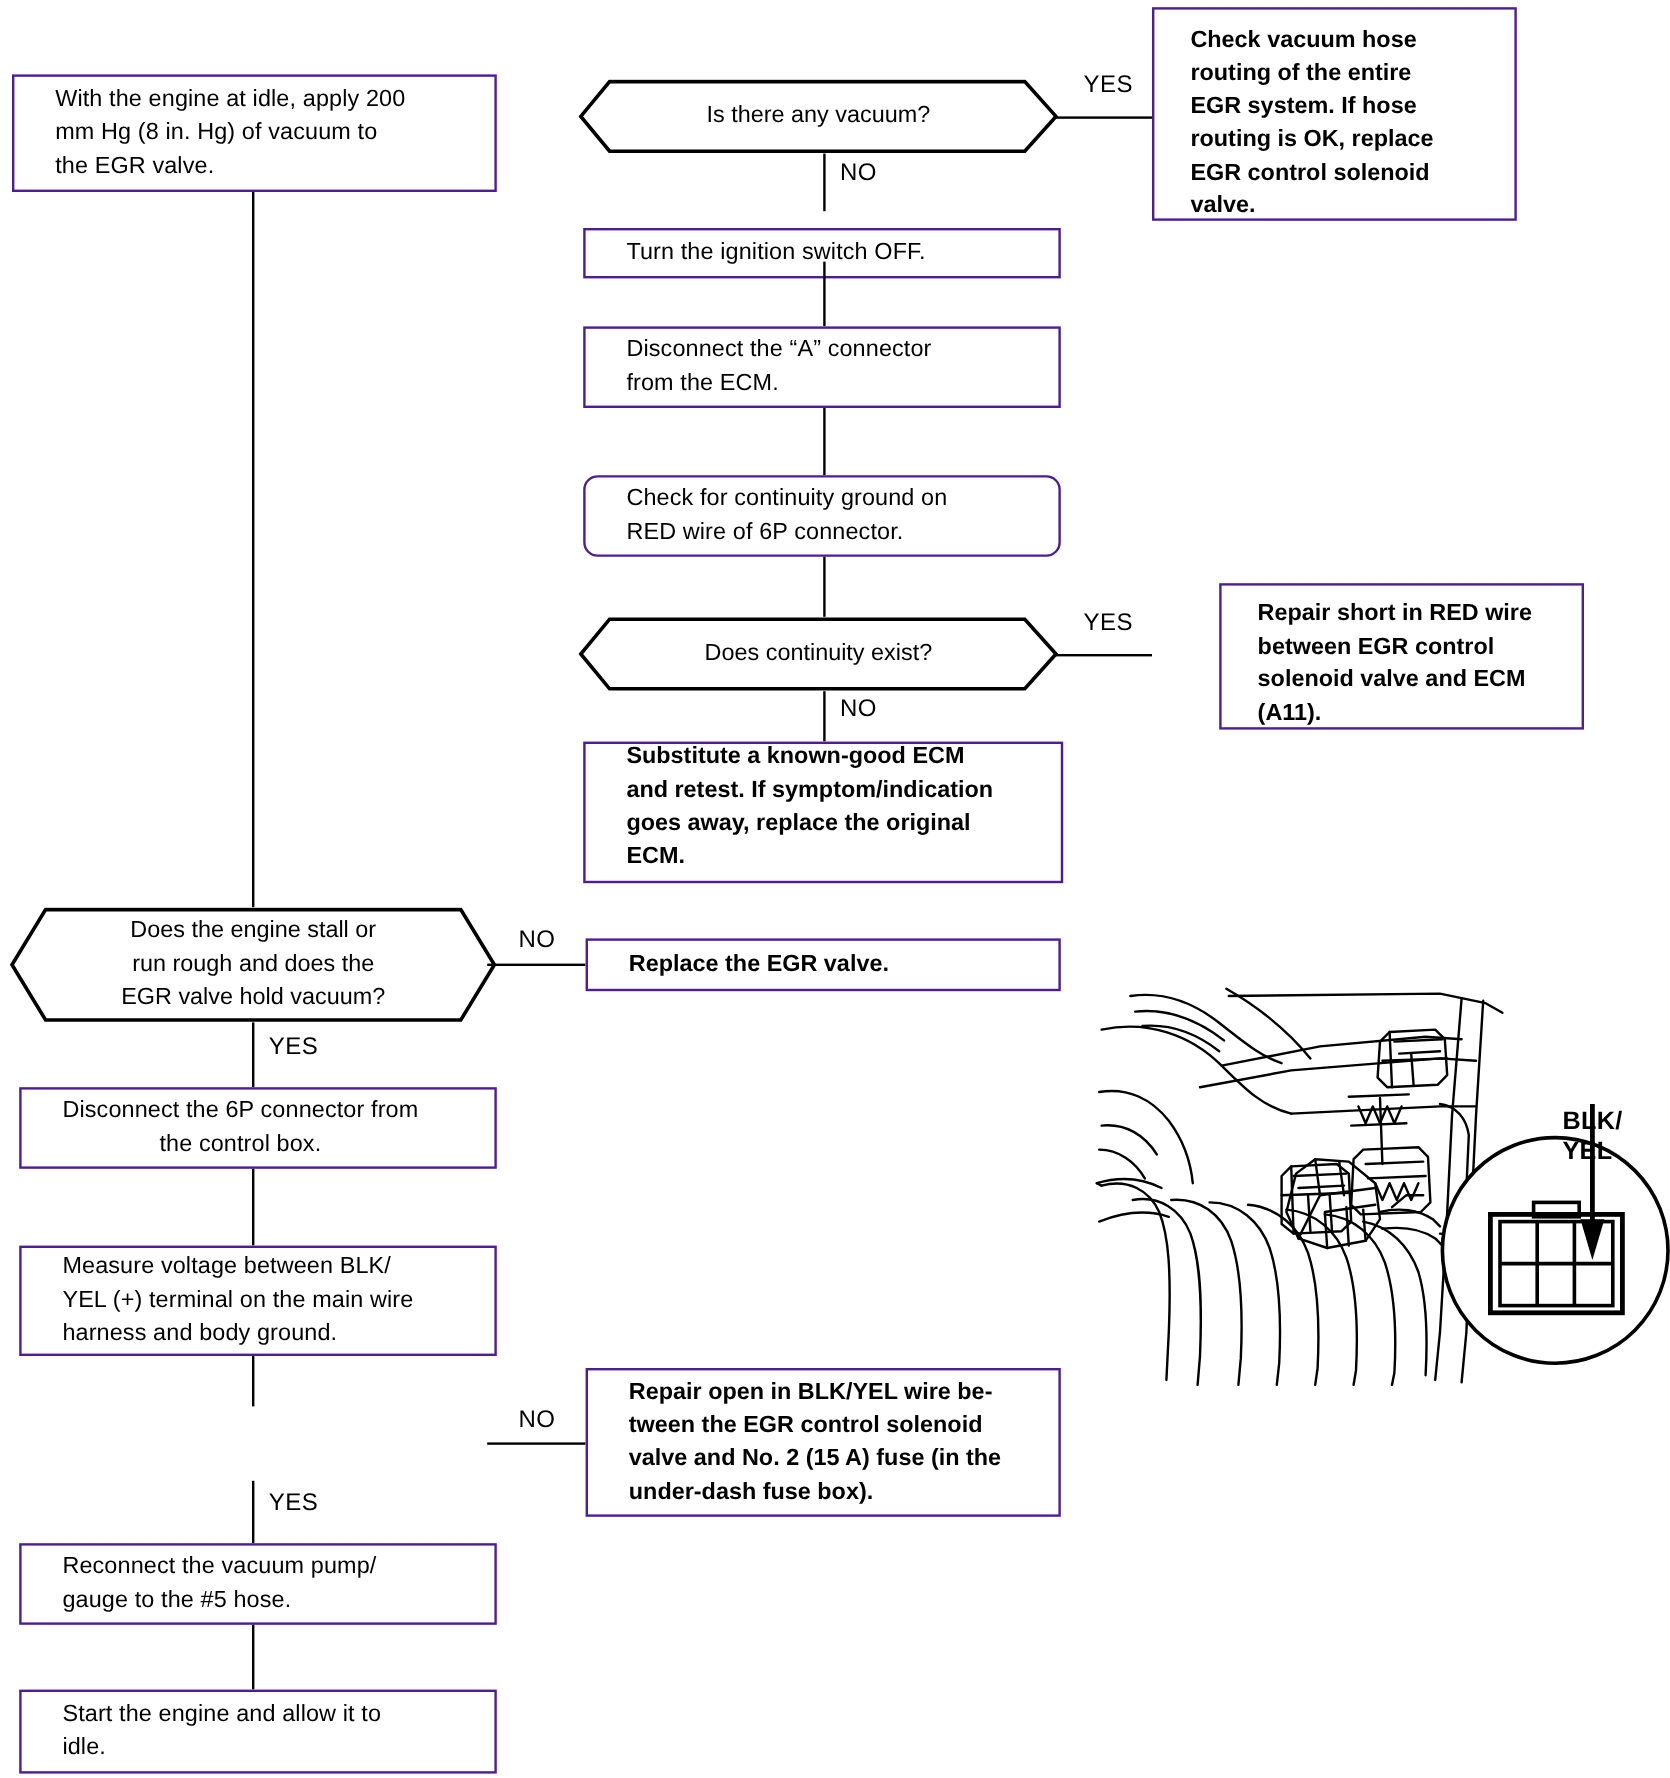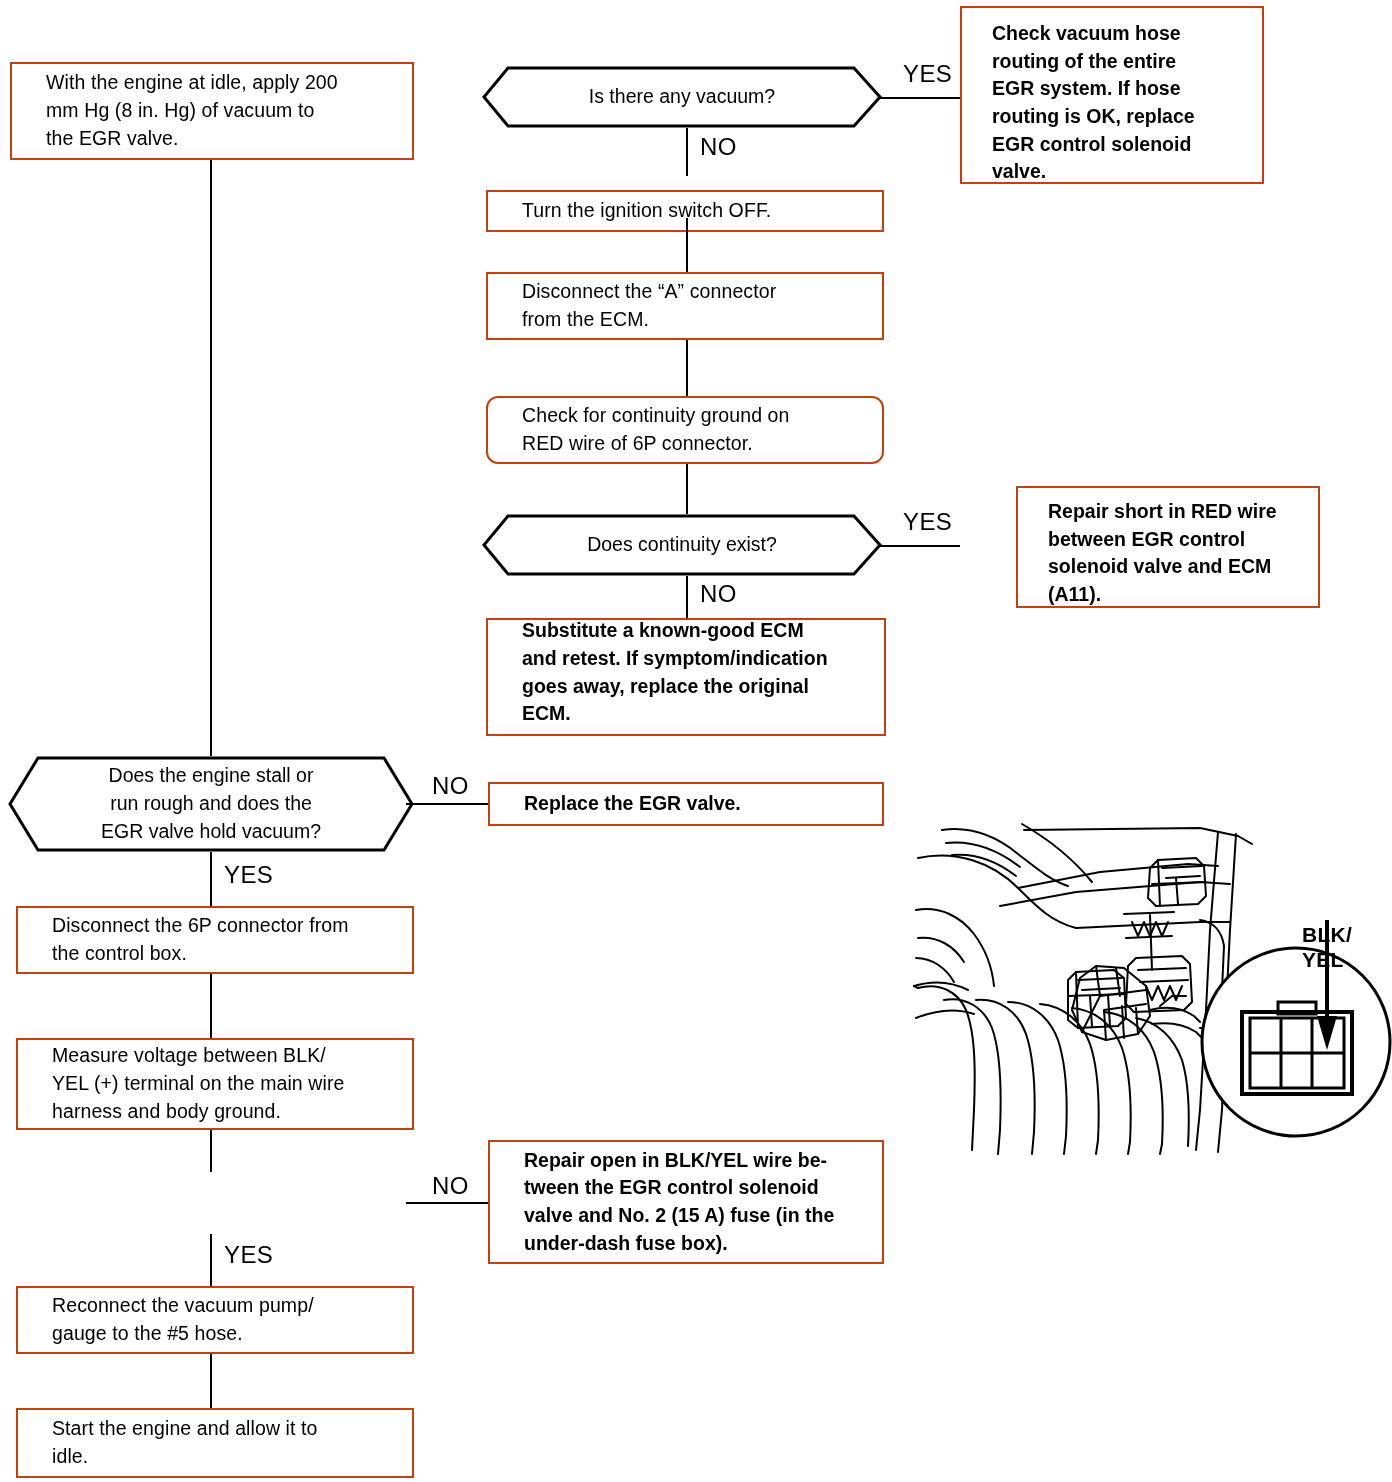--- a/index.html
+++ b/index.html
@@ -14,21 +14,21 @@
     width:1392px;
     height:1482px;
     background:#fff;
     overflow:hidden;
   }
 
   
   .box{
     position:absolute;
     box-sizing:border-box;
-    border:2px solid #c2410c;
+    border:2px solid #4c1d95;
     background:#fff;
     display:flex;
     align-items:center;
     padding:6px 14px 6px 34px;
   }
   .box .txt{
     font-size:19.5px;
     line-height:1.42;
     letter-spacing:.1px;
     white-space:pre-line;
@@ -53,21 +53,21 @@
     padding:0 46px;
   }
 
   
   .vline{position:absolute;width:2px;background:#000;}
   .hline{position:absolute;height:2px;background:#000;}
 
   
   .blabel{
     position:absolute;
-    font-size:24px;
+    font-size:20px;
     font-weight:normal;
     letter-spacing:.4px;
     white-space:nowrap;
   }
 
   
   #illustration{position:absolute;}
   .callout{
     position:absolute;
     font-size:21px;
@@ -98,21 +98,21 @@
 run rough and does the
 EGR valve hold vacuum?</span>
   </div>
 
   <div class="blabel" style="left:432px;top:772px;">NO</div>
   <div class="hline" style="left:406px;top:803px;width:82px;"></div>
 
   <div class="blabel" style="left:224px;top:861px;">YES</div>
   <div class="vline" style="left:210px;top:852px;height:54px;"></div>
 
-  <div class="box" style="left:16px;top:906px;width:398px;height:68px;">
+  <div class="box" style="left:16px;top:906px;width:398px;height:68px;text-align:center;">
     <span class="txt">Disconnect the 6P connector from
 the control box.</span>
   </div>
 
   <div class="vline" style="left:210px;top:974px;height:64px;"></div>
 
   <div class="box" style="left:16px;top:1038px;width:398px;height:92px;">
     <span class="txt">Measure voltage between BLK/
 YEL (+) terminal on the main wire
 harness and body ground.</span>

